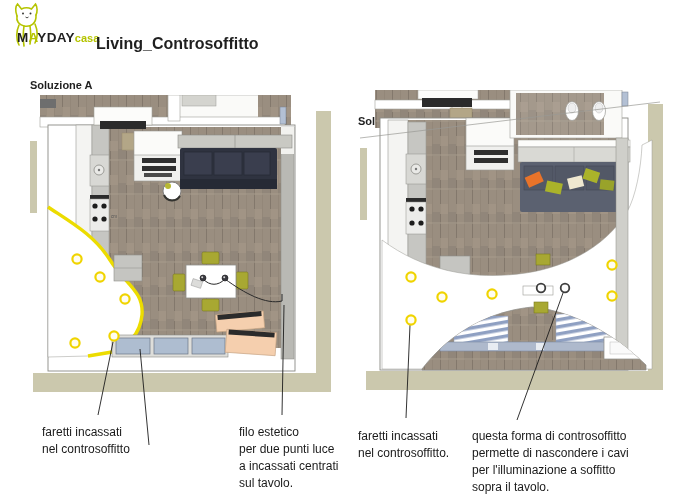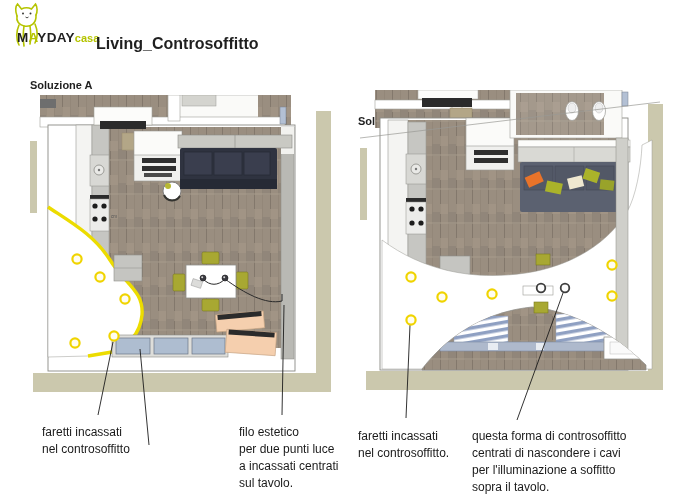--- a/index.html
+++ b/index.html
@@ -286,17 +286,17 @@
 
   <div class="ann" id="ann-a1">faretti incassati
 nel controsoffitto</div>
   <div class="ann" id="ann-a3">filo estetico
 per due punti luce
 a incassati centrati
 sul tavolo.</div>
   <div class="ann" id="ann-b1">faretti incassati
 nel controsoffitto.</div>
   <div class="ann" id="ann-b2">questa forma di controsoffitto
-centrati di nascondere i cavi
+permette di nascondere i cavi
 per l'illuminazione a soffitto
 sopra il tavolo.</div>
 
 </div>
 
 </body></html>

